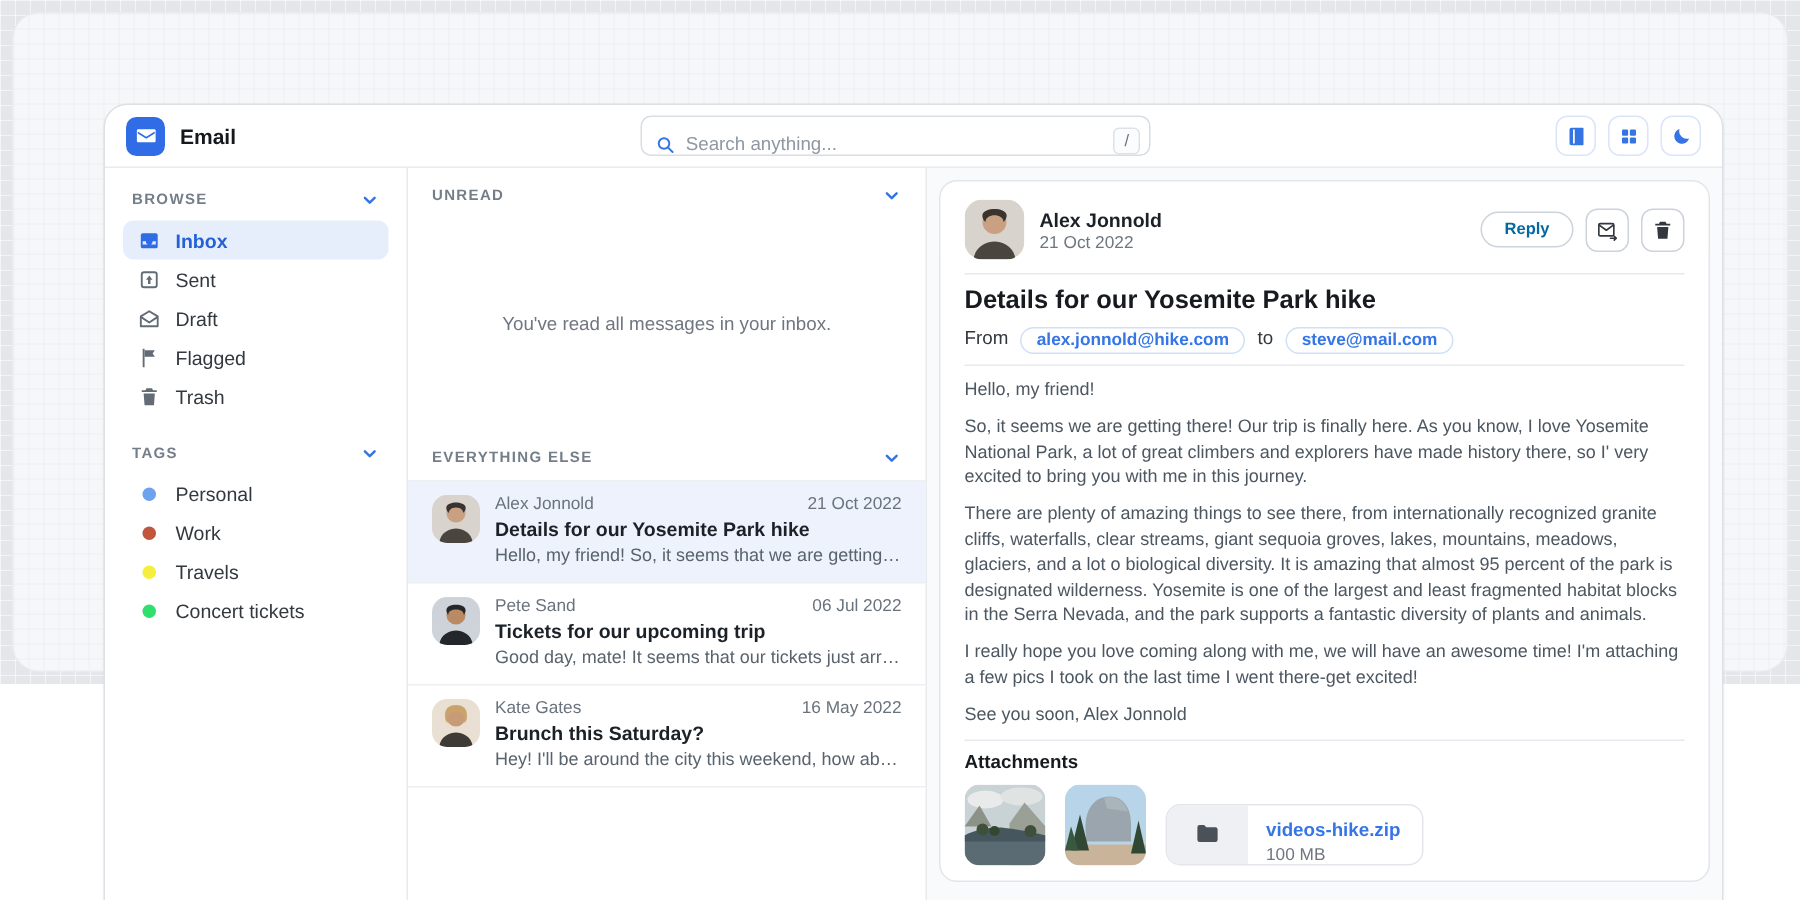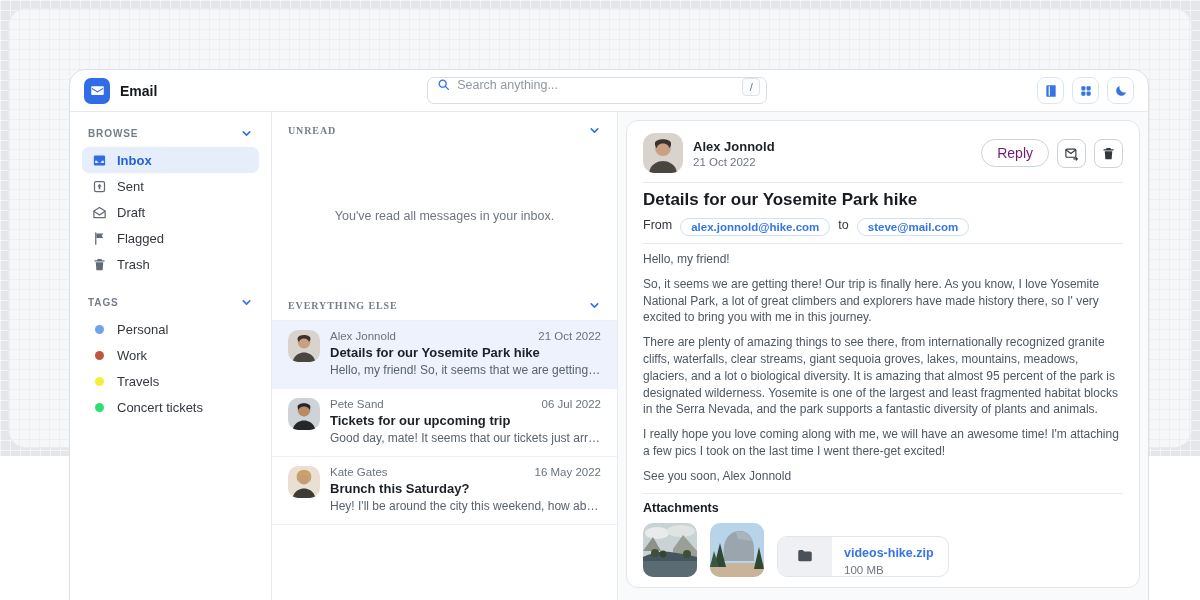--- a/index.html
+++ b/index.html
@@ -35,21 +35,21 @@
   }
   .logo{
     width:26px; height:26px; border-radius:7px; background:#2f6ce5;
     display:flex; align-items:center; justify-content:center; flex:0 0 26px;
   }
   .logo svg{ width:15px; height:15px; }
   .app-title{ font-size:14px; font-weight:700; color:#15191d; margin-left:10px; }
   .search-wrap{ flex:1; display:flex; justify-content:center; }
   .search-box{
     width:340px; height:27px; border:1px solid #d9dee4; border-radius:7px;
-    display:flex; align-items:flex-start; padding:0 6px 0 9px; background:#fff; gap:7px;
+    display:flex; align-items:flex-end; padding:0 6px 0 9px; background:#fff; gap:7px;
   }
   .search-box svg{ width:13px; height:13px; color:#3574e3; flex:0 0 13px;}
   .search-box input{
     border:0; outline:0; flex:1; font-size:12.5px; color:#32383e; background:transparent;
     font-family:inherit;
   }
   .search-box input::placeholder{ color:#8f98a2; }
   .kbd{
     width:18px; height:18px; border:1px solid #dde2e8; border-radius:4px; background:#fbfcfd;
     font-size:11px; color:#6a737c; display:flex; align-items:center; justify-content:center;
@@ -79,21 +79,21 @@
     border-radius:7px; font-size:13px; color:#32383e; cursor:pointer;
   }
   .nav-item .nicon{ width:15px; height:15px; color:#636b74; display:flex; }
   .nav-item.selected{ background:#e6eefc; color:#2460d8; font-weight:600;}
   .nav-item.selected .nicon{ color:#2f6ce5; }
   .tags-head{ margin-top:14px; }
   .tag-dot{ width:9px; height:9px; border-radius:50%; margin:0 3px; flex:0 0 9px; }
 
   
   .list-col{ width:346px; flex:0 0 346px; border-right:1px solid #e8eaee; display:flex; flex-direction:column; }
-  .list-head{ padding:12px 16px 8px; display:flex; align-items:center; justify-content:space-between;font-family:Liberation Serif, serif; }
+  .list-head{ padding:12px 16px 8px; display:flex; align-items:center; justify-content:space-between; }
   .empty{
     height:142px; display:flex; align-items:center; justify-content:center;
     font-size:12.5px; color:#6f7680; text-align:center; padding:0 20px;
   }
   .mail-item{
     border-top:1px solid #edeff2; padding:9px 16px 11px; display:flex; gap:10px; cursor:pointer;
   }
   .mail-item.last{ border-bottom:1px solid #edeff2; }
   .mail-item.selected{ background:#edf2fc; }
   .avatar-sm{ width:32px; height:32px; border-radius:10px; overflow:hidden; flex:0 0 32px; }
@@ -111,21 +111,21 @@
     background:#fff; border:1px solid #e2e6eb; border-radius:12px;
     padding:10px 16px; max-height:100%; overflow:hidden;
   }
   .card-head{ display:flex; align-items:center; gap:10px; margin-bottom:4px; height:44px; }
   .avatar-lg{ width:40px; height:40px; border-radius:12px; overflow:hidden; flex:0 0 40px; }
   .ch-name{ font-size:13px; font-weight:700; color:#1b2126; }
   .ch-date{ font-size:11.5px; color:#6f7680; margin-top:2px; }
   .ch-actions{ margin-left:auto; display:flex; gap:8px; align-items:center; }
   .reply-btn{
     border:1px solid #ccd3db; background:#fff; border-radius:16px; padding:5px 15px;
-    font-size:14px; font-weight:400; color:#701a75; cursor:pointer; font-family:inherit;
+    font-size:11px; font-weight:700; color:#0369a1; cursor:pointer; font-family:inherit;
   }
   .icon-btn-gray{
     width:29px; height:29px; border:1px solid #ccd3db; border-radius:8px; background:#fff;
     color:#32383e; display:flex; align-items:center; justify-content:center; cursor:pointer;
   }
   .icon-btn-gray svg{ width:15px; height:15px; }
   .divider{ border:0; border-top:1px solid #e7eaee; margin:7px 0; }
   .subject-h{ font-size:17px; font-weight:700; color:#171b1f; margin:4px 0 8px; }
   .fromto{ display:flex; align-items:flex-start; gap:8px; font-size:12.5px; color:#32383e; margin-bottom:4px; }
   .chip{

